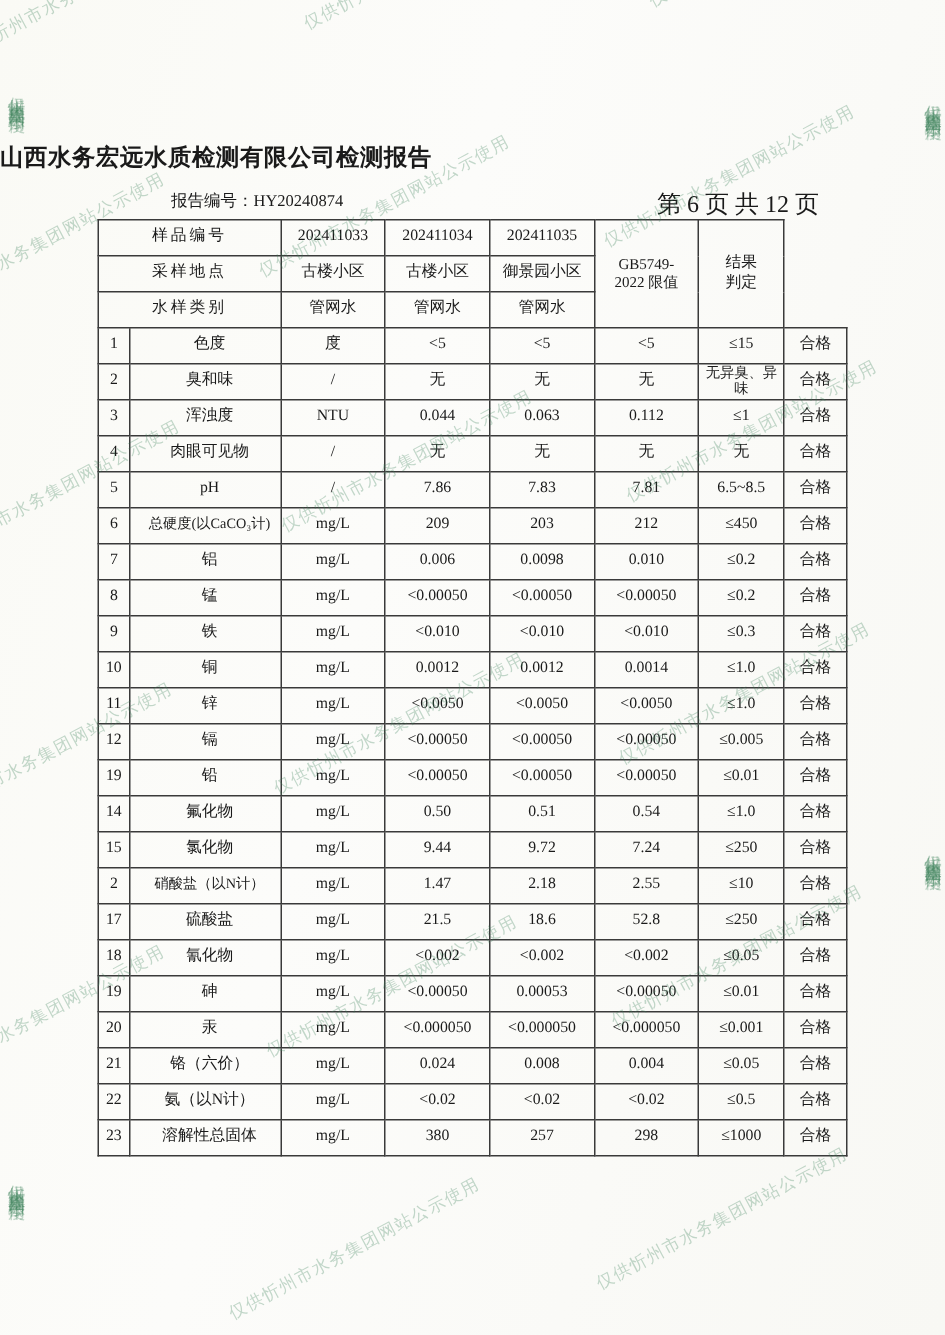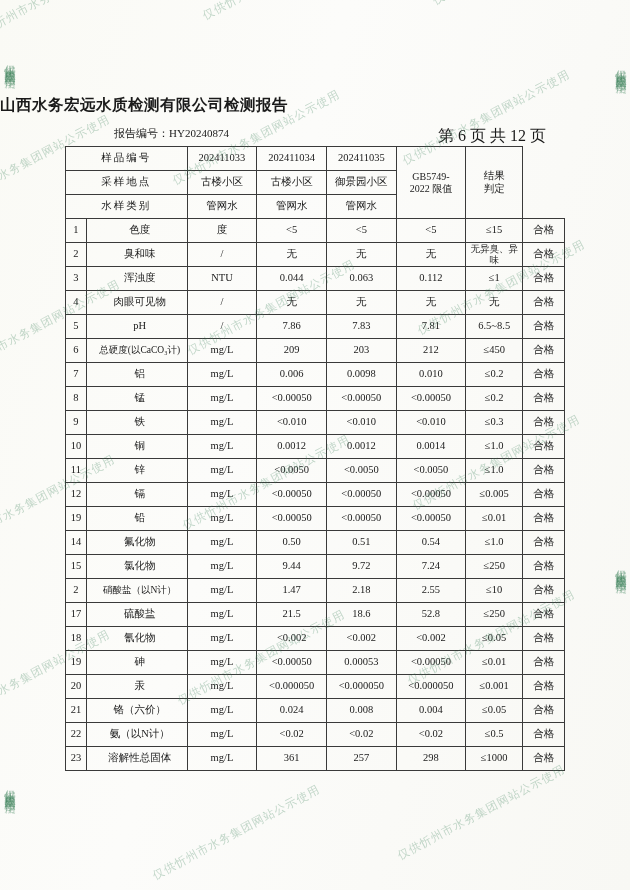--- a/index.html
+++ b/index.html
@@ -360,21 +360,21 @@
         <td class="c-val">&lt;0.02</td>
         <td class="c-val">&lt;0.02</td>
         <td class="c-val">&lt;0.02</td>
         <td class="c-limit">≤0.5</td>
         <td class="c-res">合格</td>
       </tr>
       <tr>
         <td class="c-idx">23</td>
         <td class="c-item">溶解性总固体</td>
         <td class="c-unit">mg/L</td>
-        <td class="c-val">361</td>
+        <td class="c-val">380</td>
         <td class="c-val">257</td>
         <td class="c-val">298</td>
         <td class="c-limit">≤1000</td>
         <td class="c-res">合格</td>
       </tr>
     </tbody>
   </table>
 
   <div class="wm rot" style="left:-30px; top:30px;">仅供忻州市水务集团网站公示使用</div>
   <div class="wm rot" style="left:200px; top:10px;">仅供忻州市水务集团网站公示使用</div>

